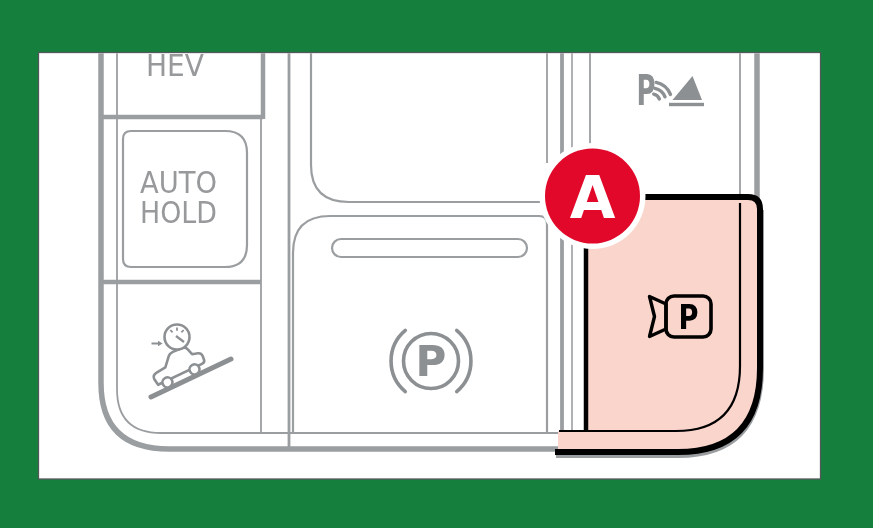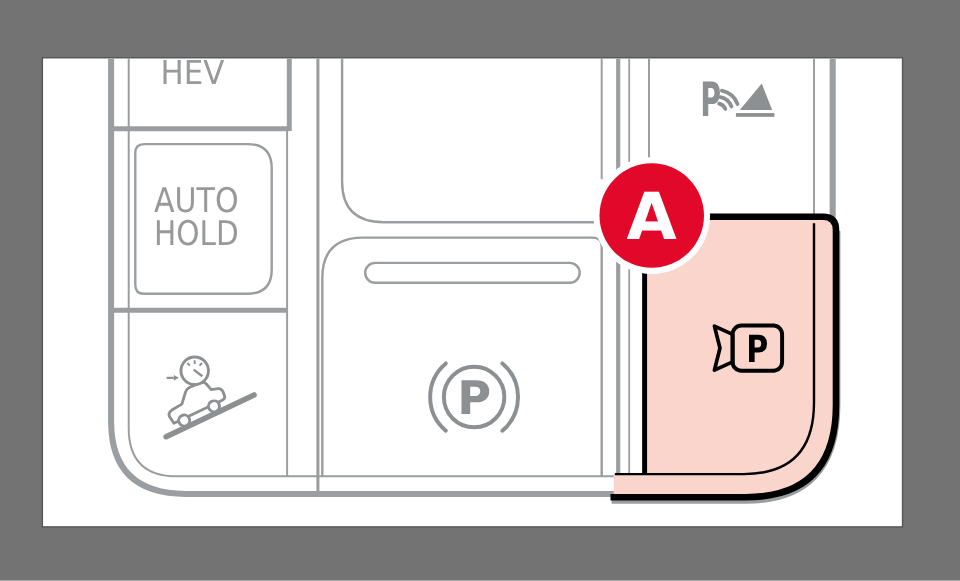--- a/index.html
+++ b/index.html
@@ -1,16 +1,16 @@
 <!DOCTYPE html>
 <html><head>
 <meta charset="utf-8">
 <style>
   html,body{margin:0;padding:0;background:#ffffff;}
-  .stage{position:relative;width:873px;height:528px;background:#737373;overflow:hidden;}
+  .stage{position:relative;width:873px;height:528px;background:#15803d;overflow:hidden;}
   .stage svg{position:absolute;left:0;top:0;}
   text{font-family:"DejaVu Sans","Liberation Sans",sans-serif;}
   .lbl{fill:#97999b;font-weight:normal;}
   .icon-letter{fill:#8d9093;font-weight:bold;}
   .pline{stroke:#9b9ea1;fill:none;}
   .iline{stroke:#8d9093;fill:none;}
   .blk{stroke:#000000;fill:none;}
 </style>
 </head>
 <body>

